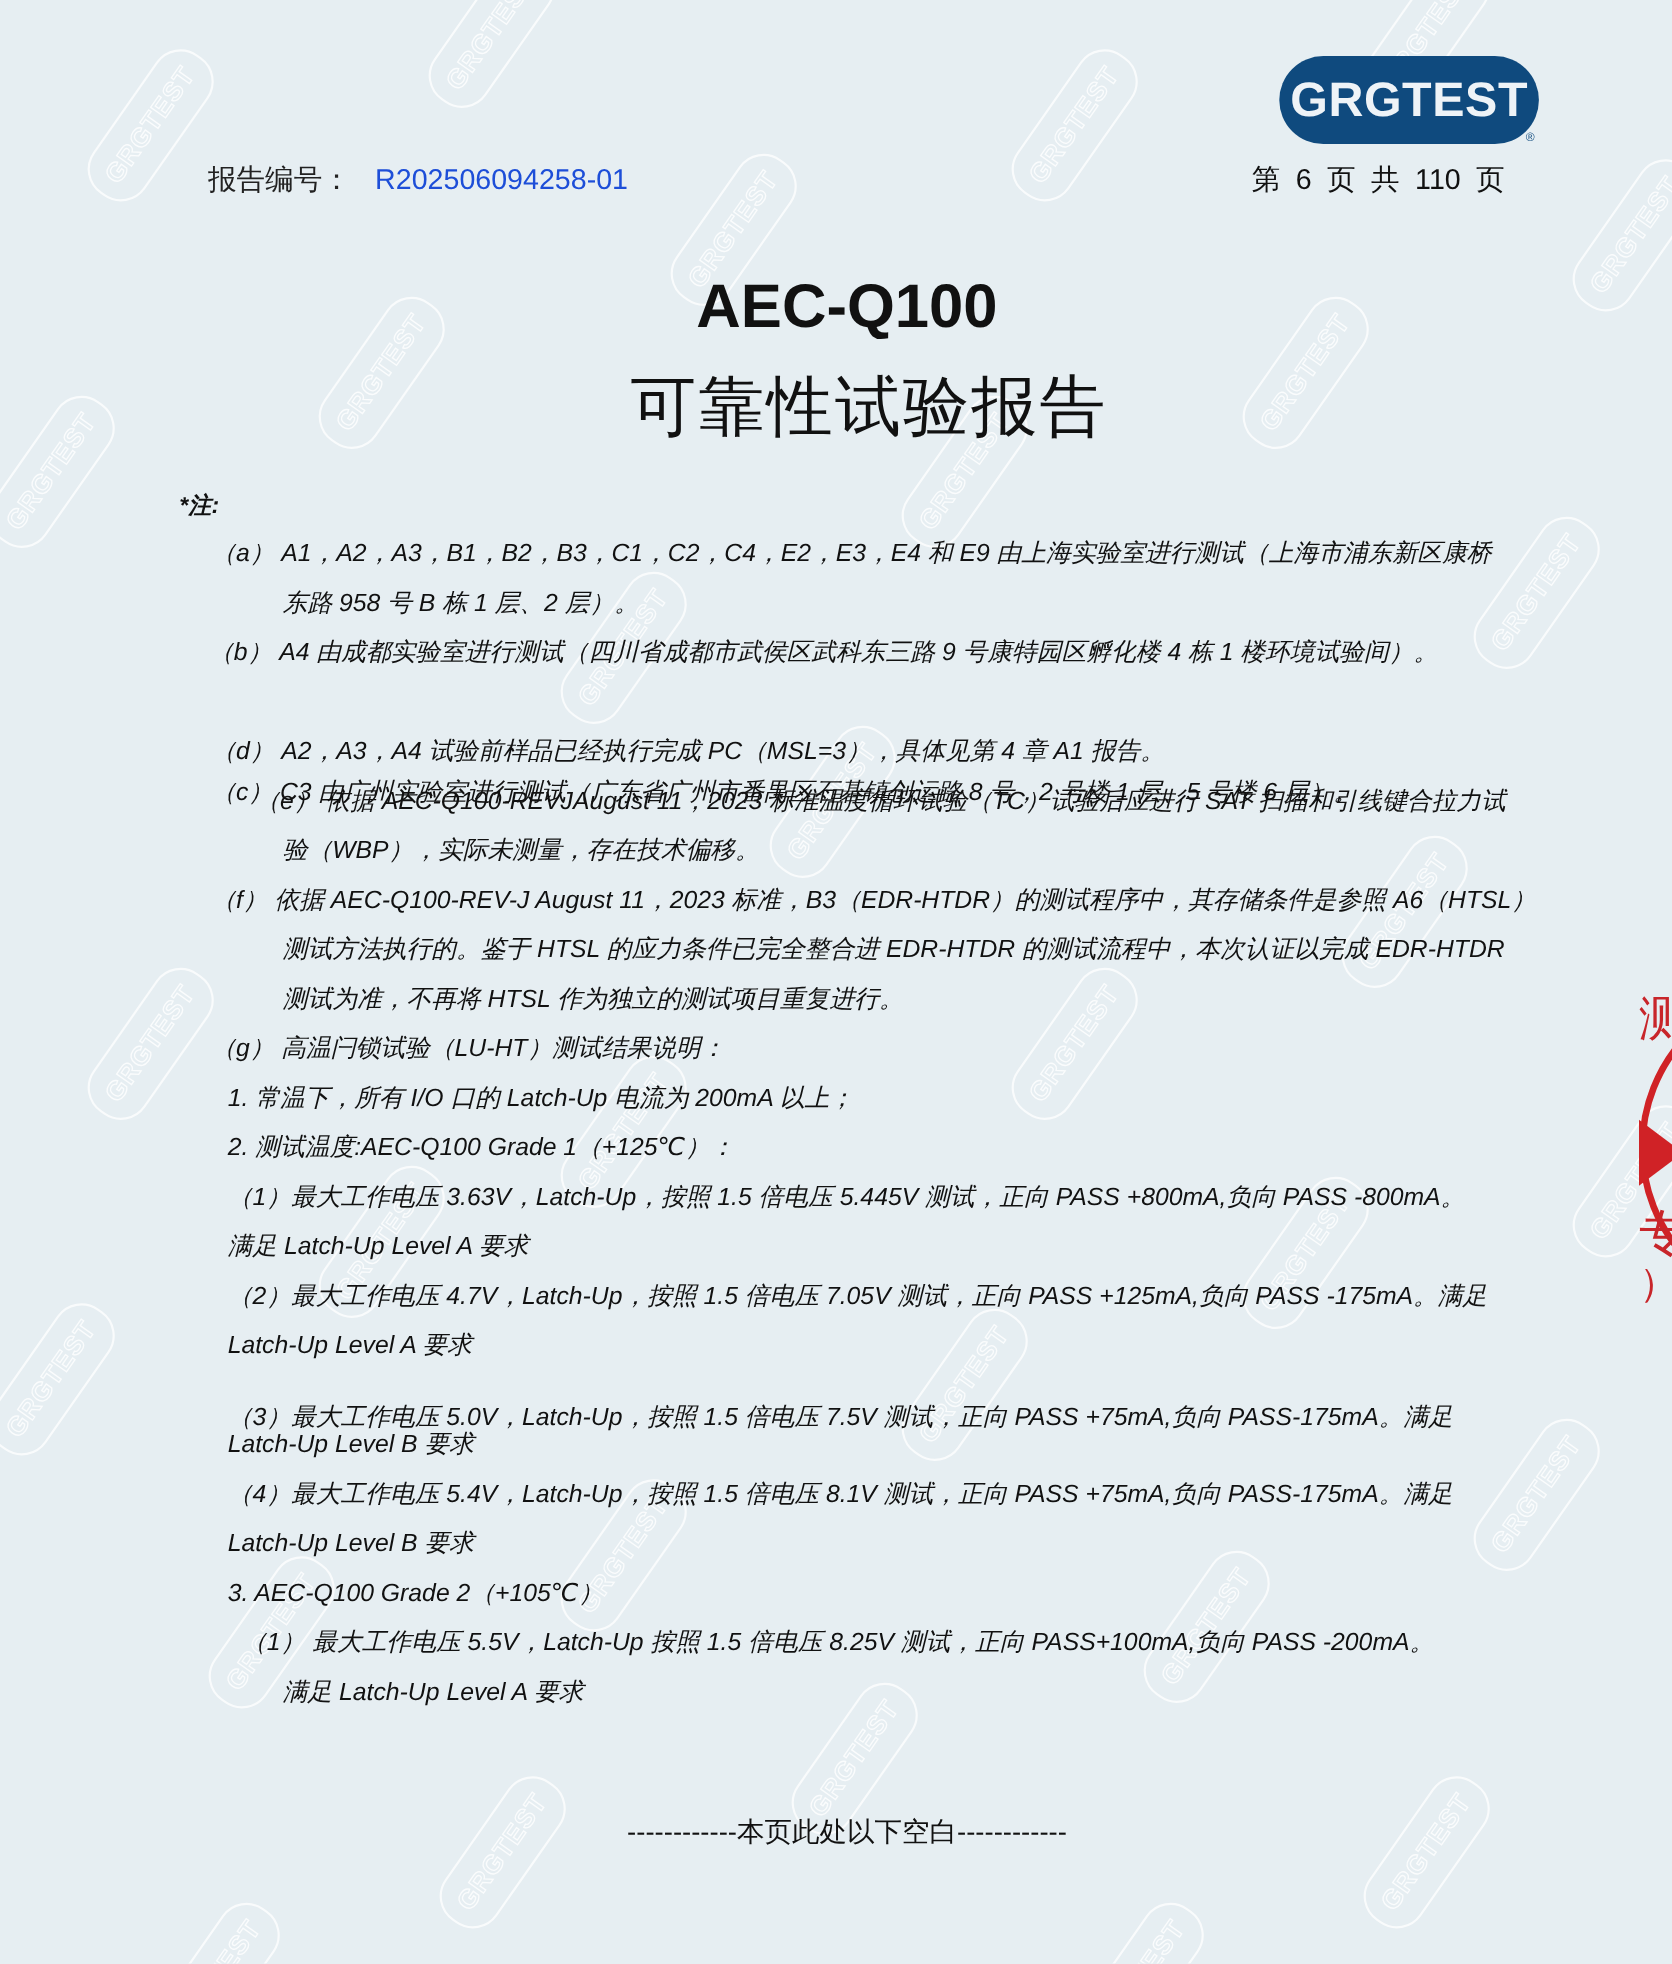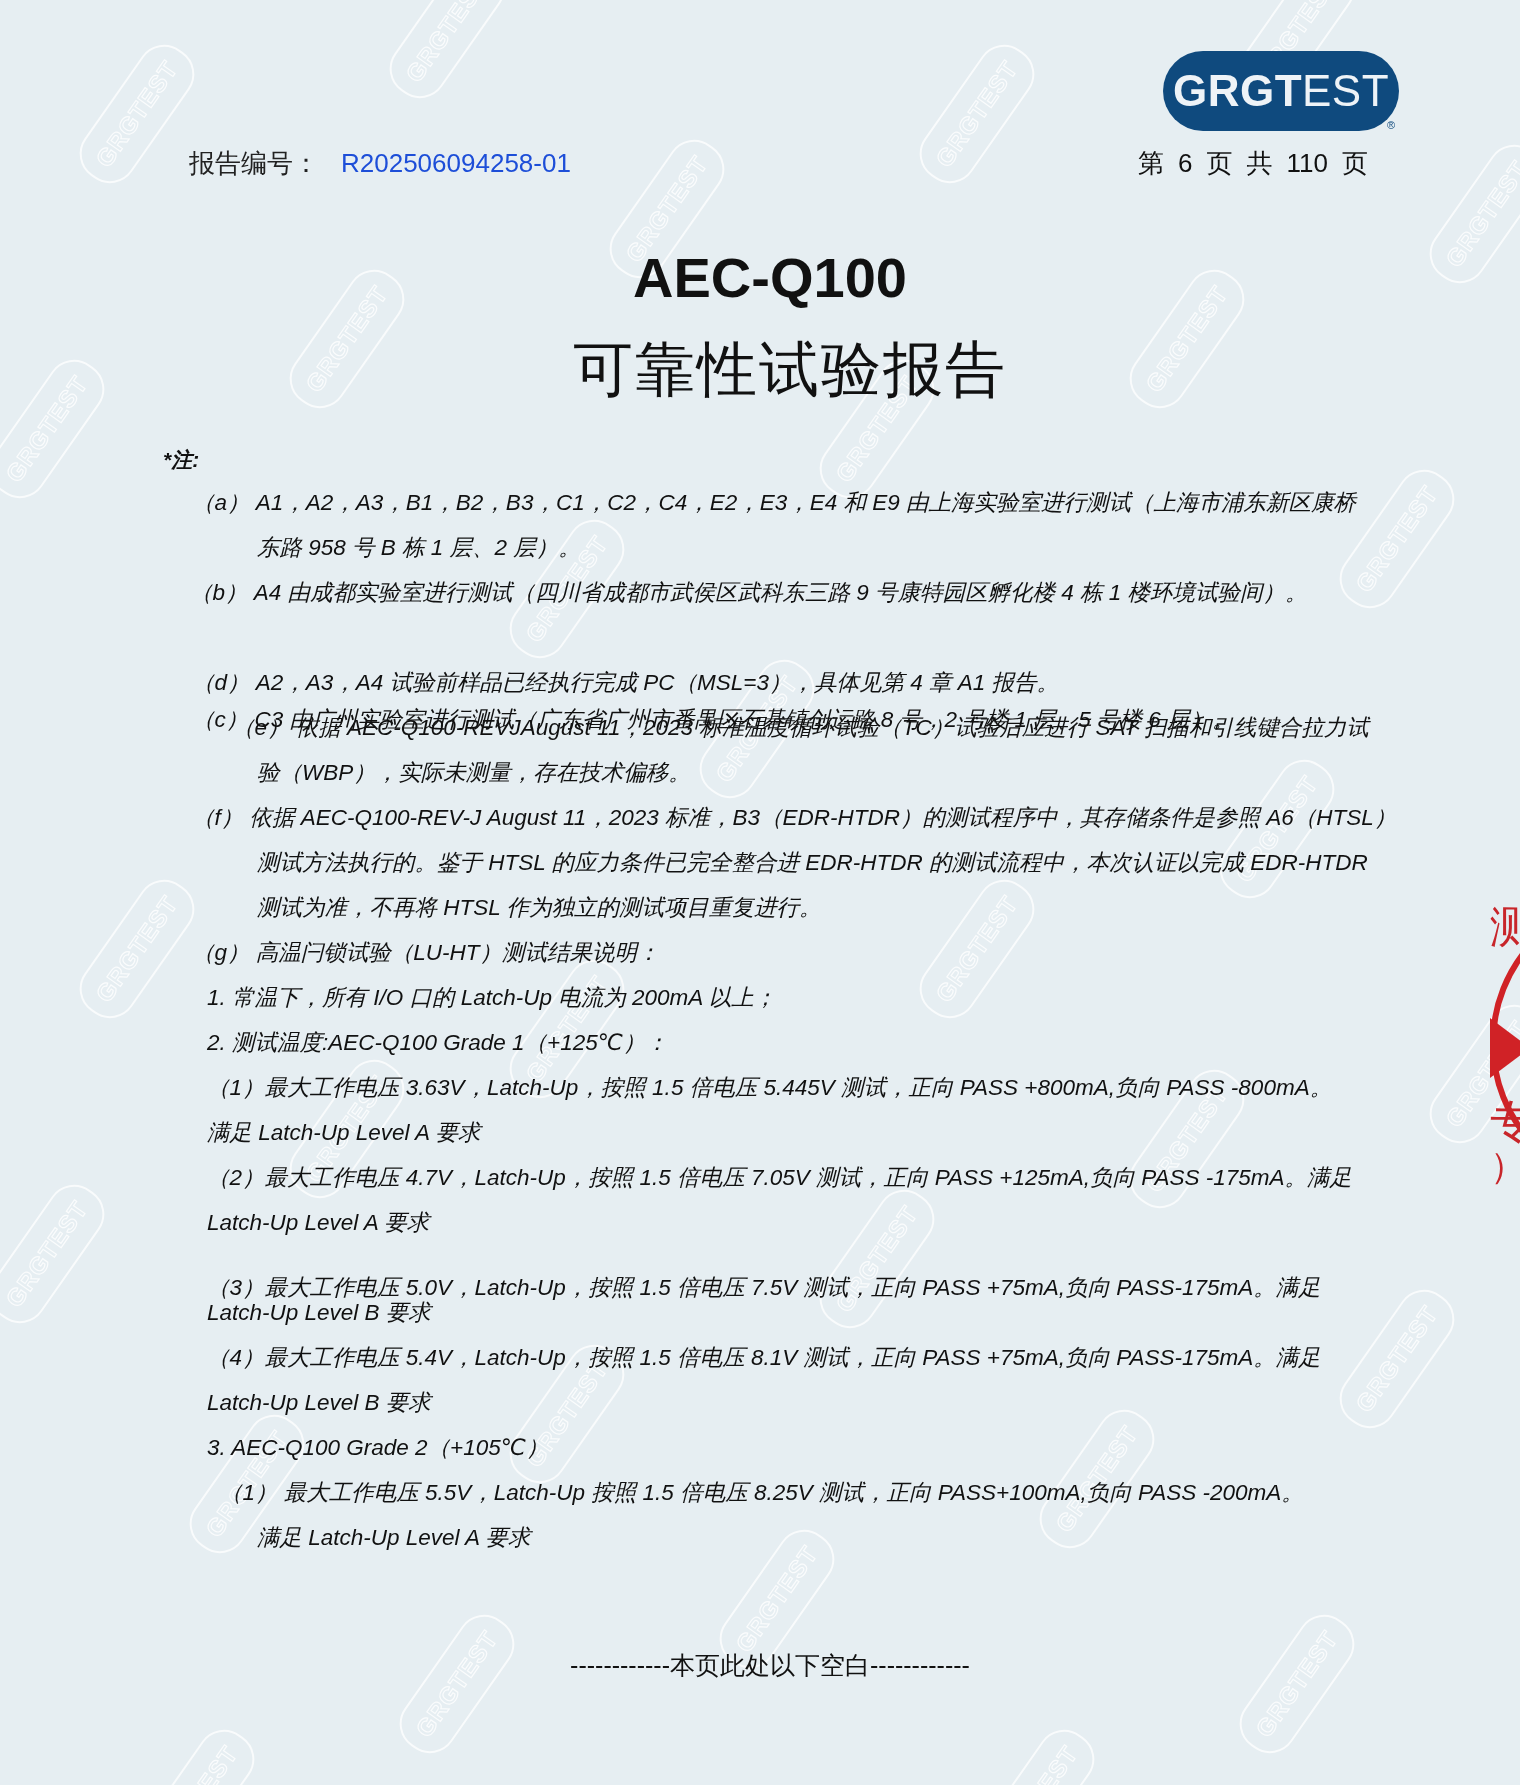--- a/index.html
+++ b/index.html
@@ -56,21 +56,21 @@
     z-index: 3;
   }
   .logo-text {
     font-family: "Liberation Sans", sans-serif;
     font-size: 44px;
     color: #eef3f7;
     letter-spacing: 0.5px;
     line-height: 1;
   }
   .logo-text .bold { font-weight: bold; }
-  .logo-text .light { font-weight: normal; }
+  .logo-text .light { font-weight: bold; }
   .registered {
     position: absolute;
     left: 1387px;
     top: 119px;
     font-size: 11px;
     color: #0f4a7e;
     z-index: 3;
   }
 
   .report-no {

